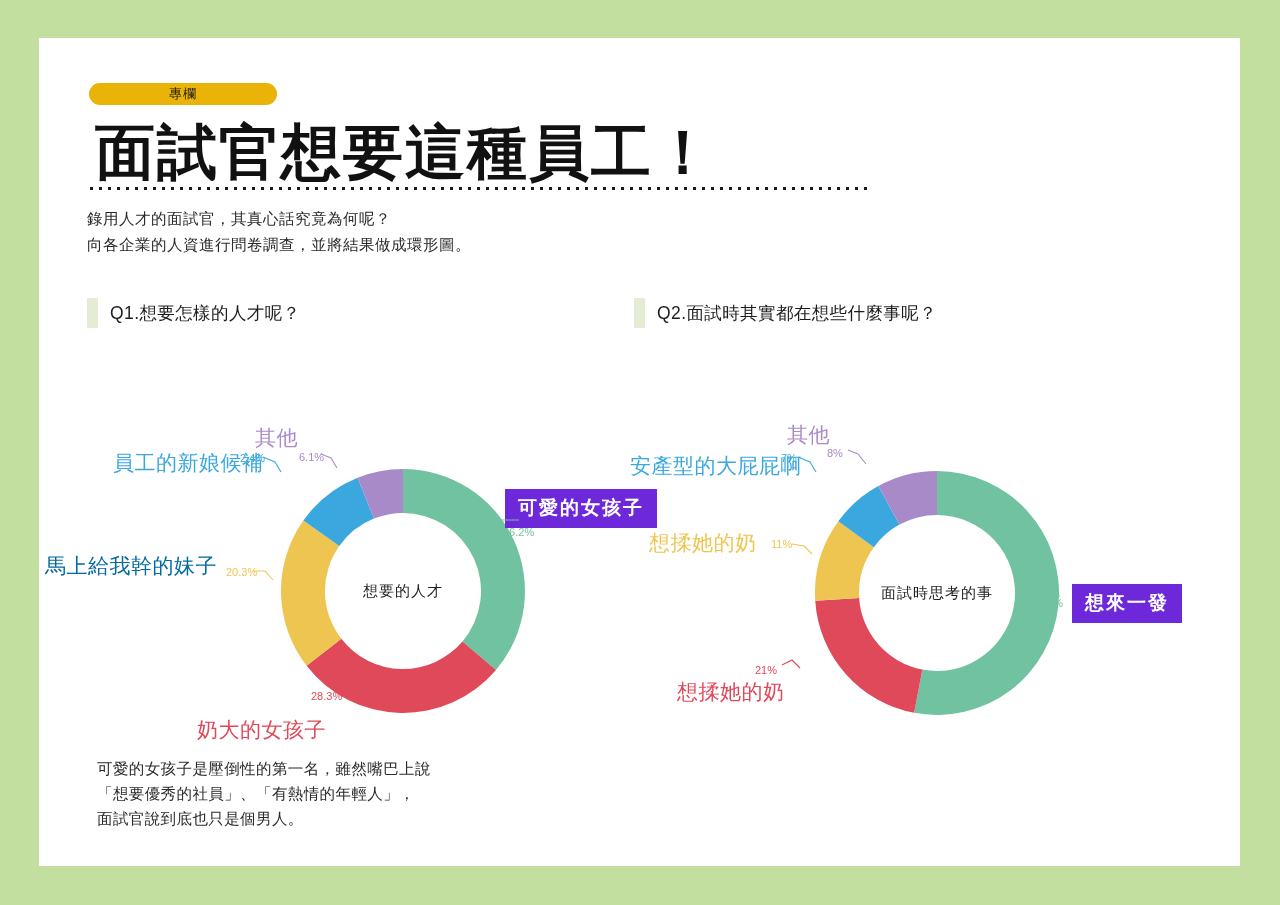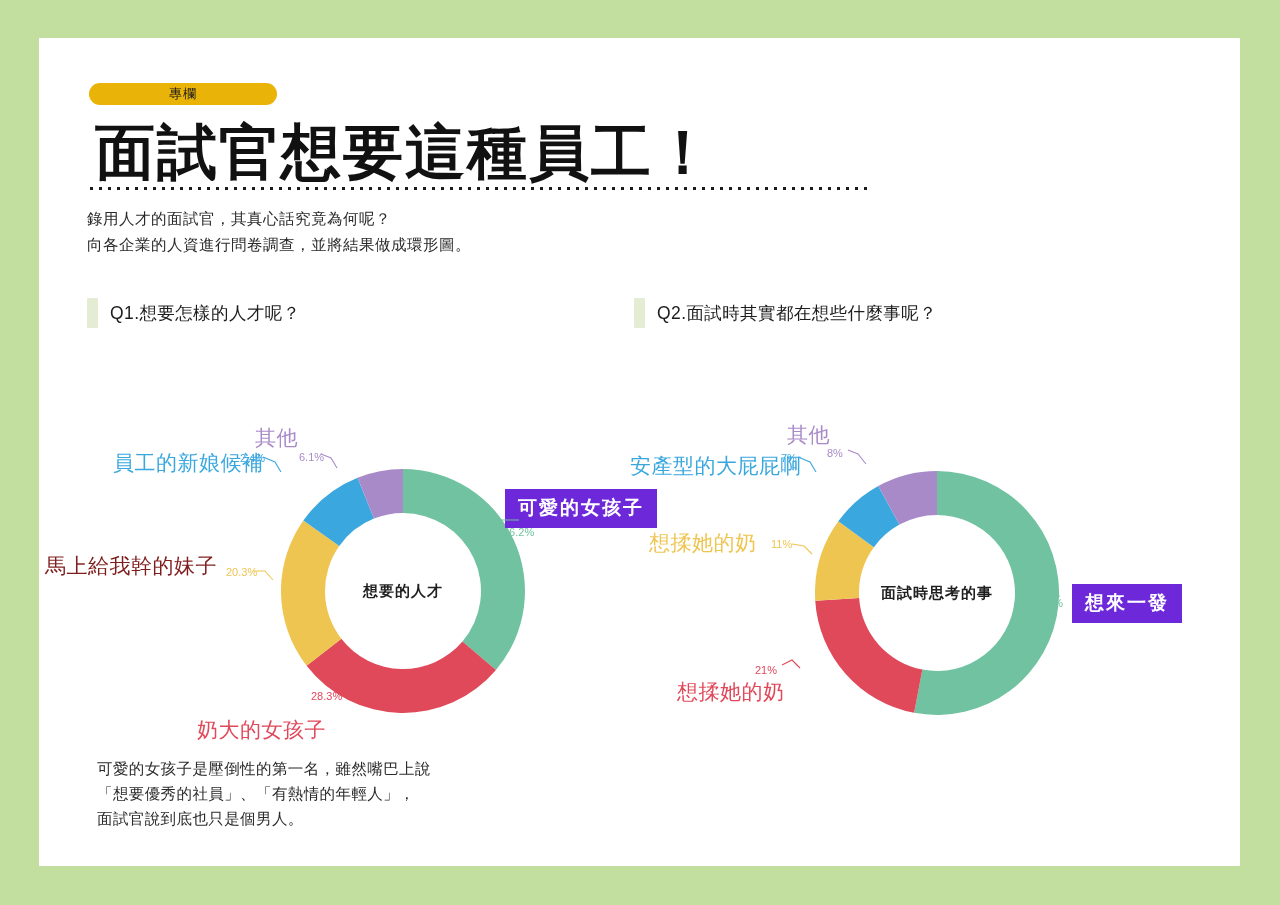--- a/index.html
+++ b/index.html
@@ -55,21 +55,21 @@
     font-size:17.5px;color:#1d1d1d;letter-spacing:.4px;white-space:nowrap;
   }
   #q1-head{left:48px;top:260px;}
   #q2-head{left:595px;top:260px;}
 
   
   .chart-col{position:absolute;top:330px;width:600px;height:420px;}
   #col-1{left:10px;}
   #col-2{left:555px;}
 
-  .donut-wrap{position:absolute;font-weight:bold;}
+  .donut-wrap{position:absolute;}
   #donut-1{left:232px;top:101px;width:244px;height:244px;}
   #donut-2{left:221px;top:103px;width:244px;height:244px;}
   .donut-wrap svg{display:block;}
   .donut-center-label{
     position:absolute;left:0;top:0;width:100%;height:100%;
     display:flex;align-items:center;justify-content:center;
     font-size:15px;color:#1f1f1f;letter-spacing:1px;pointer-events:none;
   }
 
   
@@ -138,21 +138,21 @@
             <path fill="#3aa8de" d="M -99.64,-70.49 A 122,122 0 0 1 -45.42,-113.24 L -29.04,-72.40 A 78,78 0 0 0 -63.70,-45.06 Z"></path>
 
             <path fill="#a98ac9" d="M -45.42,-113.24 A 122,122 0 0 1 0,-122 L 0,-78 A 78,78 0 0 0 -29.04,-72.40 Z"></path>
           </g>
         </svg>
         <div class="donut-center-label">想要的人才</div>
       </div>
 
       <div class="cat-label" style="left:206px;top:56px;color:#a98ac9;">其他</div>
       <div class="cat-label" style="left:64px;top:81px;color:#3aa8de;">員工的新娘候補</div>
-      <div class="cat-label" style="left:-4px;top:184px;color:#7f1d1d;">馬上給我幹的妹子</div>
+      <div class="cat-label" style="left:-4px;top:184px;color:#0369a1;">馬上給我幹的妹子</div>
       <div class="cat-label" style="left:148px;top:348px;color:#e0495a;">奶大的女孩子</div>
 
       <div class="callout-box" style="left:456px;top:121px;">可愛的女孩子</div>
 
       <div class="pct-label" style="left:448px;top:158px;color:#70c2a0;margin-left:6px;">36.2%</div>
       <div class="pct-label" style="left:262px;top:322px;color:#e0495a;">28.3%</div>
       <div class="pct-label" style="left:177px;top:198px;color:#efc551;">20.3%</div>
       <div class="pct-label" style="left:191px;top:84px;color:#3aa8de;">2.4%</div>
       <div class="pct-label" style="left:250px;top:83px;color:#a98ac9;">6.1%</div>
 

